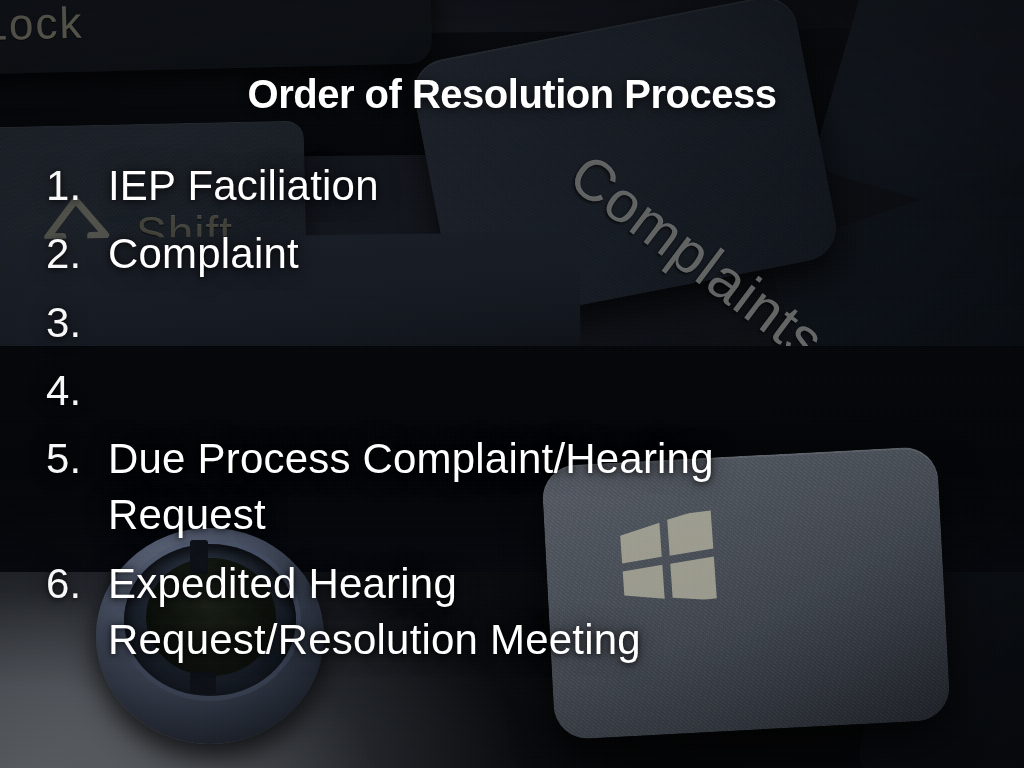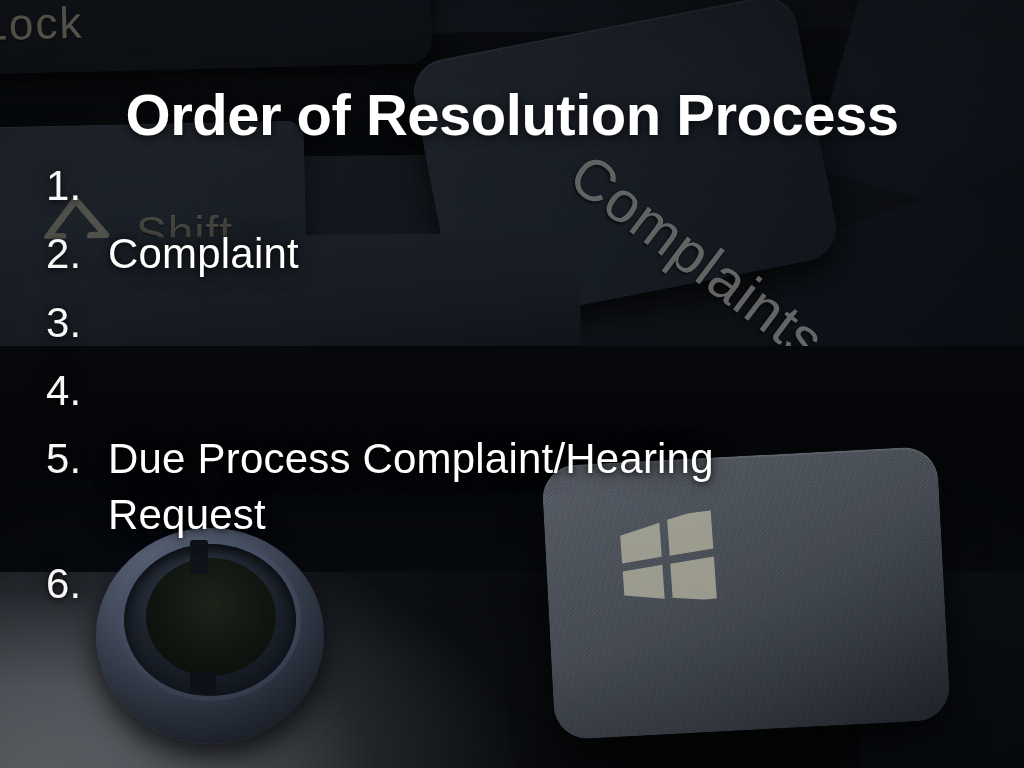--- a/index.html
+++ b/index.html
@@ -213,21 +213,21 @@
   
   #content {
     position: absolute; inset: 0;
     z-index: 40;
   }
 
   #slide-title {
     position: absolute;
     left: 0; right: 0; top: 46px;
     text-align: center;
-    font-size: 58px;
+    font-size: 40px;
     font-weight: 700;
     color: #ffffff;
     letter-spacing: -0.5px;
     line-height: 1.05;
     text-shadow: 0 2px 10px rgba(0,0,0,0.75);
     white-space: nowrap;
   }
 
   #agenda-list {
     position: absolute;
@@ -319,20 +319,21 @@
   </div>
 
   <div id="content">
 
     <h1 id="slide-title">Order of Resolution Process</h1>
 
     <ol id="agenda-list">
 
       <li class="agenda-item">
         <span class="agenda-num">1.</span>
+        <span class="agenda-text">IEP Faciliation</span>
       </li>
 
       <li class="agenda-item">
         <span class="agenda-num">2.</span>
         <span class="agenda-text">Complaint</span>
       </li>
 
       <li class="agenda-item">
         <span class="agenda-num">3.</span>
       </li>
@@ -341,17 +342,18 @@
         <span class="agenda-num">4.</span>
       </li>
 
       <li class="agenda-item">
         <span class="agenda-num">5.</span>
         <span class="agenda-text">Due Process Complaint/Hearing Request</span>
       </li>
 
       <li class="agenda-item">
         <span class="agenda-num">6.</span>
+        <span class="agenda-text">Expedited Hearing Request/Resolution Meeting</span>
       </li>
 
     </ol>
   </div>
 </div>
 
 </body></html>

